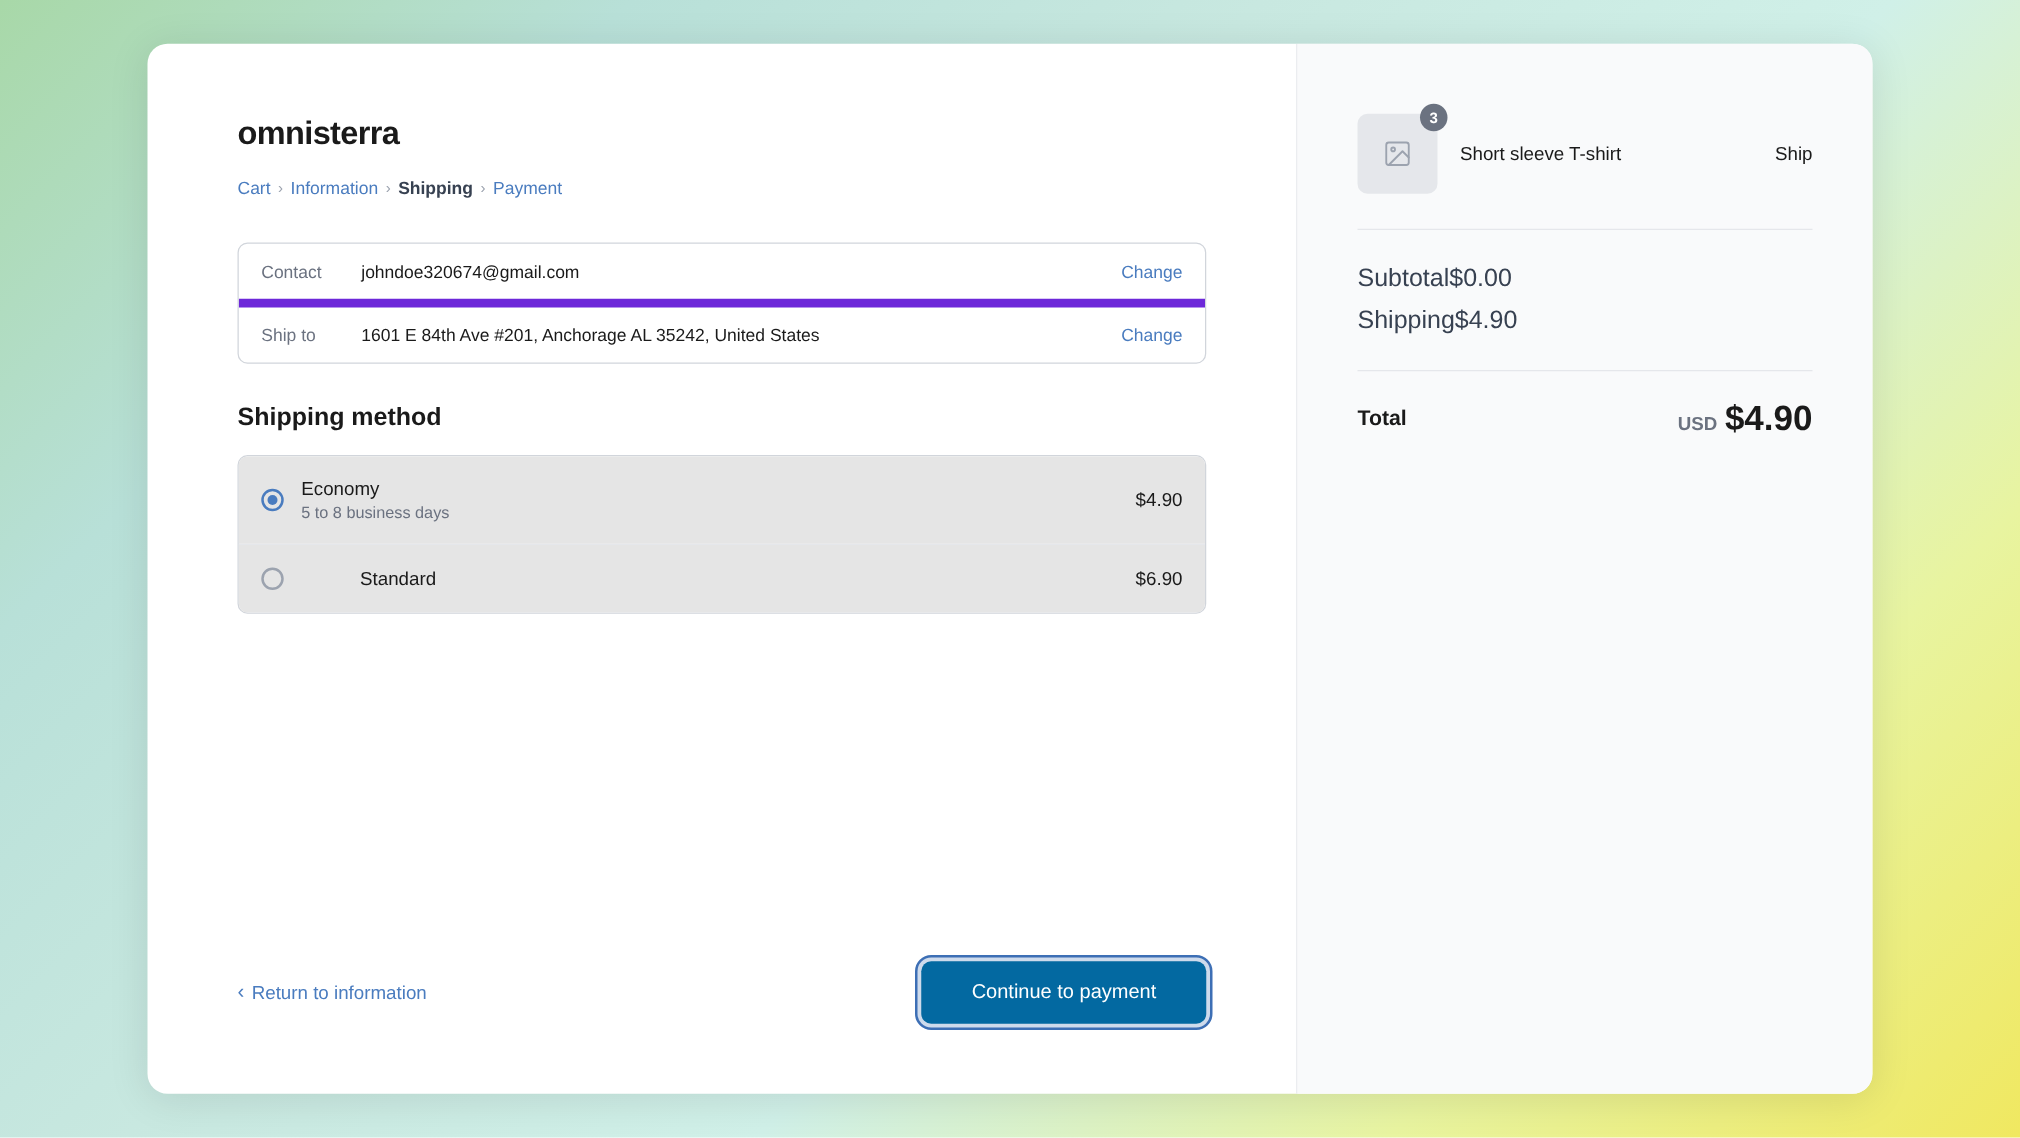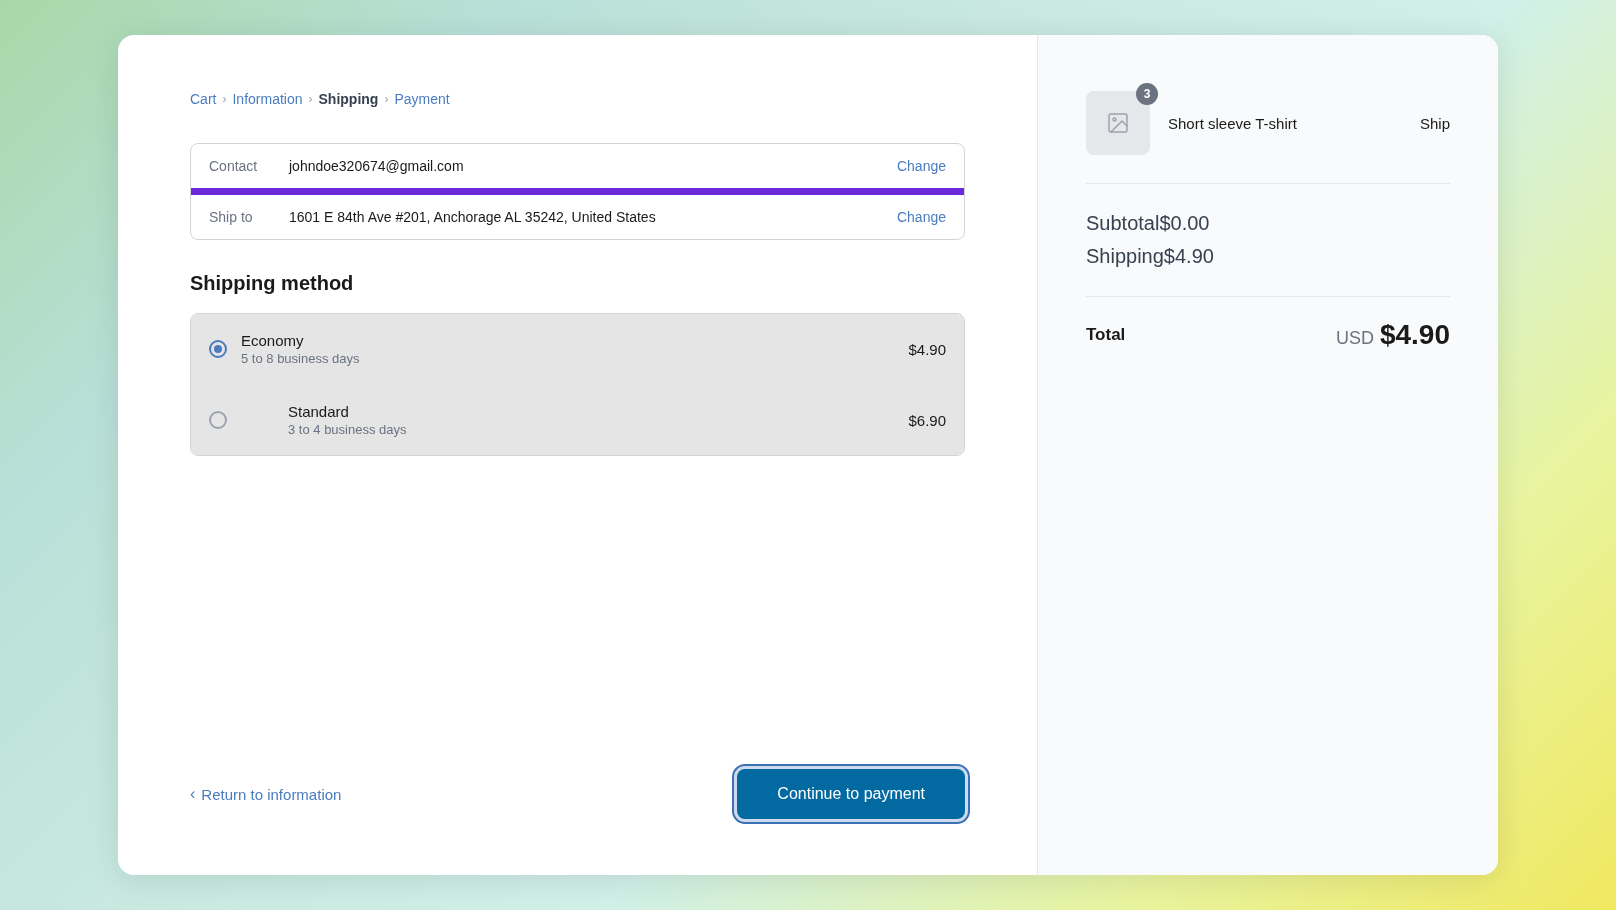--- a/index.html
+++ b/index.html
@@ -309,38 +309,39 @@
       color: #1a1a1a;
     }
 
     .total-amount-wrap {
       display: flex;
       align-items: baseline;
       gap: 6px;
     }
 
     .total-currency {
-      font-size: 18px;
+      font-size: 15px;
       color: #6b7280;
-      font-weight: 400;
+      font-weight: 700;
     }
 
     .total-amount {
       font-size: 28px;
       font-weight: 700;
       color: #1a1a1a;
     }
   </style>
 </head>
 <body>
 
 <div class="main-card">
 
   <div class="left-panel">
 
+    <div class="store-name">omnisterra</div>
 
     <nav class="breadcrumb">
       <span class="breadcrumb-item">Cart</span>
       <span class="breadcrumb-separator">›</span>
       <span class="breadcrumb-item">Information</span>
       <span class="breadcrumb-separator">›</span>
       <span class="breadcrumb-item active">Shipping</span>
       <span class="breadcrumb-separator">›</span>
       <span class="breadcrumb-item">Payment</span>
     </nav>
@@ -368,21 +369,20 @@
           <div class="option-name">Economy</div>
           <div class="option-days">5 to 8 business days</div>
         </div>
         <div class="option-price">$4.90</div>
       </div>
 
       <div class="shipping-option">
         <div class="radio-btn unselected"></div>
         <div class="option-info">
           <div class="option-name">Standard</div>
-          <div class="option-days">3 to 4 business days</div>
         </div>
         <div class="option-price">$6.90</div>
       </div>
     </div>
 
     <div class="actions-row">
       <button class="return-link">
         <span class="return-chevron">‹</span>
         <span>Return to information</span>
       </button>

